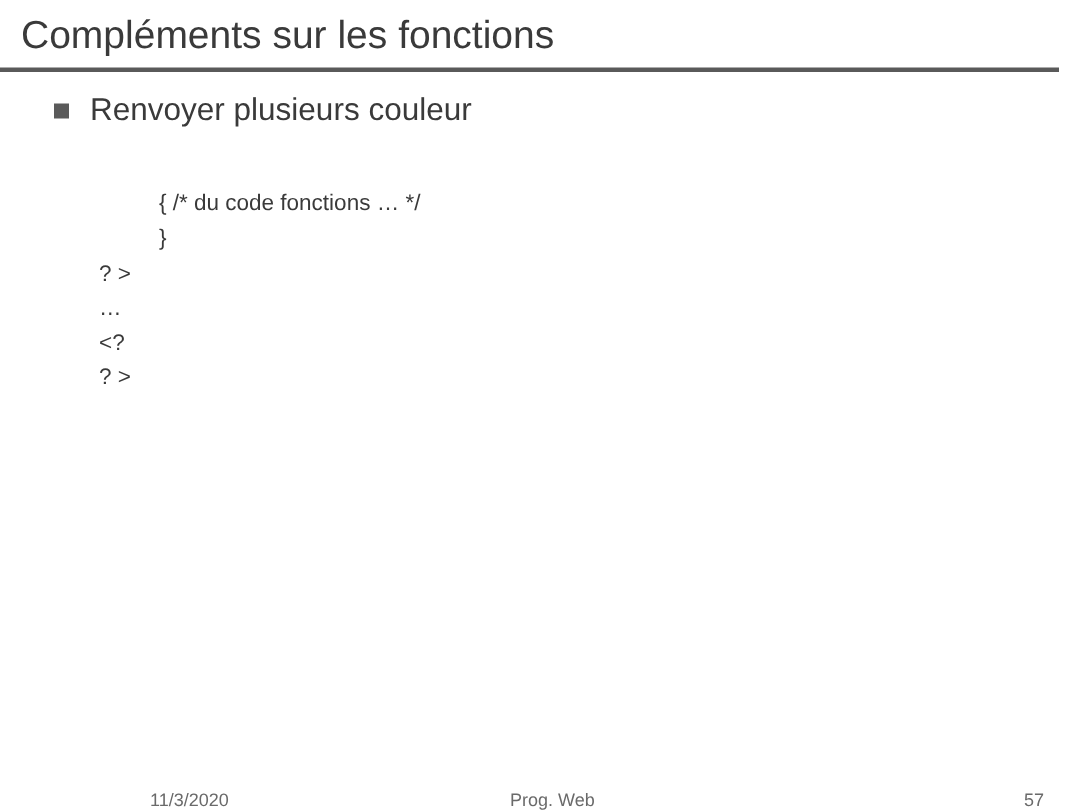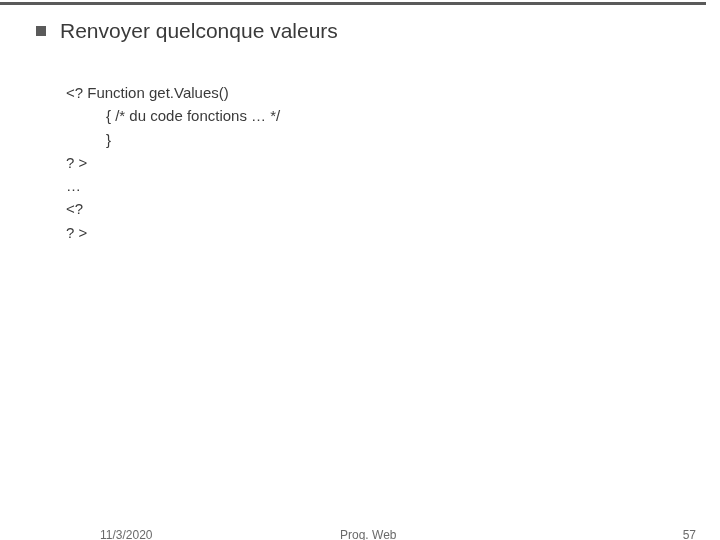--- a/index.html
+++ b/index.html
@@ -68,30 +68,30 @@
   }
   .footer .date { position: absolute; left: 100px; }
   .footer .mid  { position: absolute; left: 340px; }
   .footer .page { position: absolute; right: 24px; }
 </style>
 </head>
 <body>
 
 <div class="slide">
 
+  <div class="title">Compléments sur les fonctions</div>
   <div class="title-underline"></div>
 
   <div class="content">
     <div class="bullet-row">
       <div class="bullet"></div>
-      <div class="subtitle">Renvoyer quelconque valeurs</div>
+      <div class="subtitle">Renvoyer plusieurs couleur</div>
     </div>
 
     <div class="code-block">
-      <div class="l1">&lt;? Function get.Values()</div>
       <div class="l2">{ /* du code fonctions … */</div>
       <div class="l2">}</div>
       <div class="l1">? &gt;</div>
       <div class="l1">…</div>
       <div class="l1">&lt;?</div>
       <div class="l1">? &gt;</div>
     </div>
   </div>
 
   <div class="footer">

